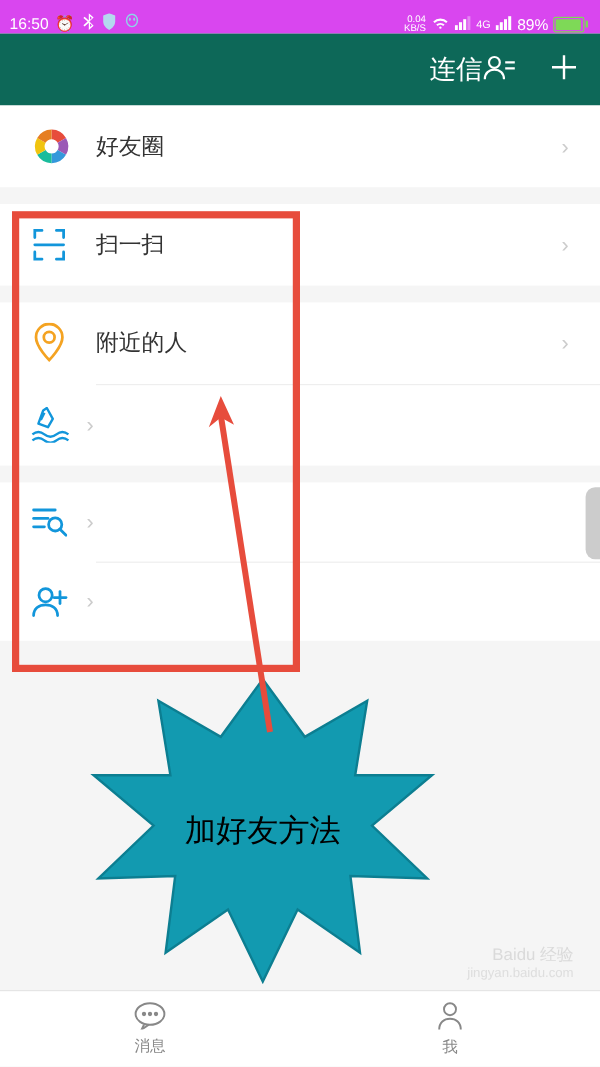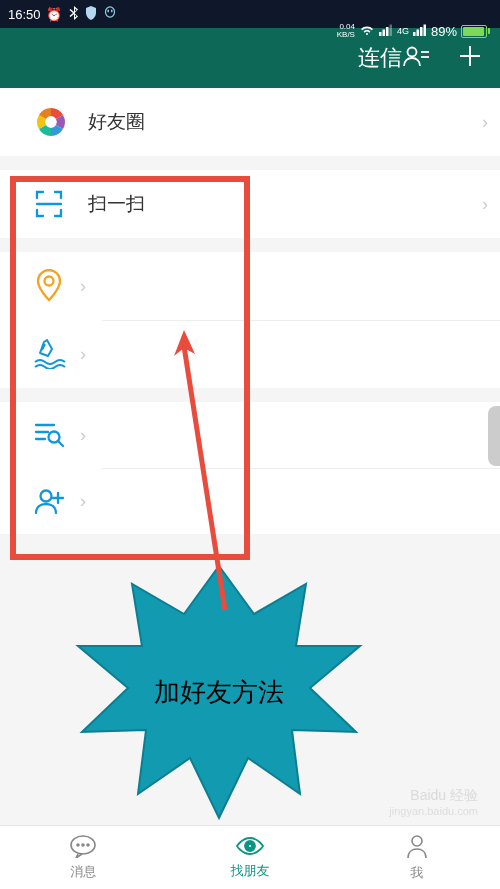--- a/index.html
+++ b/index.html
@@ -1,33 +1,33 @@
 <!DOCTYPE html>
 <html><head>
   <meta charset="utf-8">
   <style>
     * { margin: 0; padding: 0; box-sizing: border-box; }
     body { width: 500px; height: 889px; font-family: -apple-system, "Helvetica Neue", Arial, sans-serif; background: #f5f5f5; position: relative; overflow: hidden; }
     
-    .status-bar { height: 28px; background: #0f172a; color: #fff; display: flex; align-items: center; justify-content: space-between; padding: 0 10px 0 8px; font-size: 13px; }
+    .status-bar { height: 28px; background: #d946ef; color: #fff; display: flex; align-items: flex-end; justify-content: space-between; padding: 0 10px 0 8px; font-size: 13px; }
     .status-left { display: flex; align-items: center; gap: 6px; }
     .status-right { display: flex; align-items: center; gap: 4px; margin-top: 34px; }
     .status-right .kbs { font-size: 8px; line-height: 1; text-align: right; }
     .battery { display: inline-flex; align-items: center; }
     .battery-body { width: 26px; height: 13px; border: 1.3px solid #7ed957; border-radius: 2px; position: relative; }
     .battery-fill { position: absolute; left: 1px; top: 1px; bottom: 1px; width: 88%; background: #7ed957; border-radius: 1px; }
     .battery-tip { width: 2px; height: 6px; background: #7ed957; margin-left: 1px; border-radius: 0 1px 1px 0; }
     
     .header { height: 60px; background: #0d6858; color: #fff; display: flex; align-items: center; padding: 0 18px; }
     .header-title { font-size: 22px; flex: 1; text-align: right; }
     .header-icons { display: flex; gap: 28px; align-items: center; }
     
     .content { background: #f5f5f5; }
     .section { background: #fff; margin-bottom: 14px; }
-    .row { display: flex; align-items: center; height: 68px; padding: 0 12px; position: relative; margin-left: 22px; }
+    .row { display: flex; align-items: center; height: 68px; padding: 0 26px; position: relative; }
     .row + .row::before { content: ""; position: absolute; top: 0; left: 80px; right: 0; height: 1px; background: #eee; }
     .row.tight { height: 66px; }
     .row-icon { width: 46px; display: flex; justify-content: flex-start; align-items: center; }
     .row-label { flex: 1; font-size: 19px; color: #333; padding-left: 8px; }
     .chevron { color: #ccc; font-size: 18px; }
     
     .highlight-box { position: absolute; left: 10px; top: 176px; width: 240px; height: 384px; border: 6px solid #e74c3c; z-index: 5; pointer-events: none; }
     
     .starburst { position: absolute; left: 74px; top: 560px; width: 290px; height: 264px; z-index: 4; }
     .starburst-text { position: absolute; top: 50%; left: 50%; transform: translate(-50%, -50%); color: #000000; font-size: 26px; font-weight: 500; white-space: nowrap; z-index: 6; }
@@ -160,20 +160,21 @@
   </div>
 
   <div class="section">
     <div class="row">
       <span class="row-icon">
         <svg width="30" height="34" viewBox="0 0 30 34" fill="none" stroke="#f4a322" stroke-width="2.3">
             <path d="M15 31 C15 31 26 20 26 12 A11 11 0 1 0 4 12 C4 20 15 31 15 31 Z"></path>
             <circle cx="15" cy="12" r="4.5"></circle>
           </svg>
       </span>
+      <span class="row-label">附近的人</span>
       <span class="chevron">›</span>
     </div>
     <div class="row">
       <span class="row-icon">
         <svg width="32" height="30" viewBox="0 0 32 30" fill="none" stroke="#1296db" stroke-width="2">
             <path d="M10 3 L13 1 L18 10 L14 17 L6 14 Z" stroke-linejoin="round"></path>
             <line x1="11" y1="5" x2="8" y2="11"></line>
             <path d="M1 23 Q6 19 11 23 T21 23 T31 23"></path>
             <path d="M1 28 Q6 24 11 28 T21 28 T31 28"></path>
           </svg>
@@ -236,30 +237,20 @@
       <svg width="28" height="24" viewBox="0 0 28 24" fill="none" stroke="#888" stroke-width="1.6">
           <ellipse cx="14" cy="11" rx="12" ry="9"></ellipse>
           <path d="M9 20 L7 24 L13 20"></path>
           <circle cx="9" cy="11" r="1" fill="#888"></circle>
           <circle cx="14" cy="11" r="1" fill="#888"></circle>
           <circle cx="19" cy="11" r="1" fill="#888"></circle>
         </svg>
     </span>
     <span>消息</span>
   </div>
-  <div class="nav-item active">
-    <span>
-      <svg width="30" height="22" viewBox="0 0 30 22" fill="none" stroke="#0d9584" stroke-width="1.8">
-          <path d="M2 11 C2 11 7 3 15 3 C23 3 28 11 28 11 C28 11 23 19 15 19 C7 19 2 11 2 11 Z"></path>
-          <circle cx="15" cy="11" r="5" fill="#0d9584"></circle>
-          <circle cx="15" cy="11" r="2" fill="#fff"></circle>
-        </svg>
-    </span>
-    <span>找朋友</span>
-  </div>
   <div class="nav-item">
     <span>
       <svg width="24" height="26" viewBox="0 0 24 26" fill="none" stroke="#888" stroke-width="1.6">
           <circle cx="12" cy="8" r="5"></circle>
           <path d="M3 25 C3 19 7 16 12 16 C17 16 21 19 21 25"></path>
         </svg>
     </span>
     <span>我</span>
   </div>
 </div>

